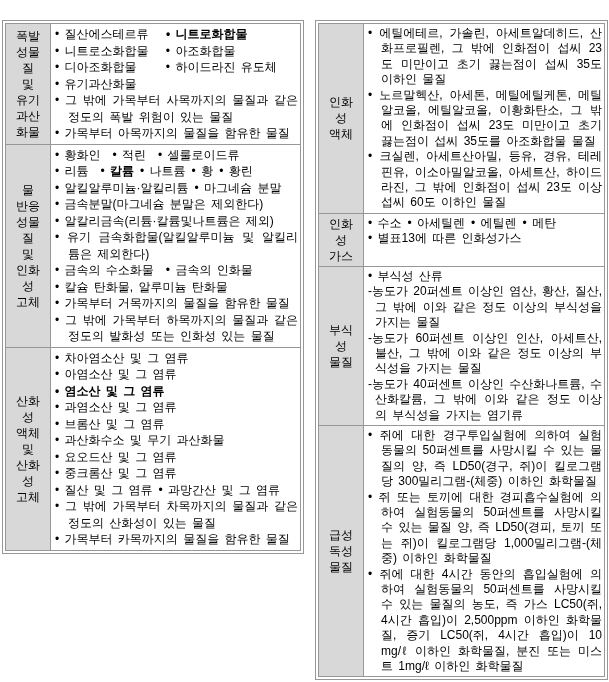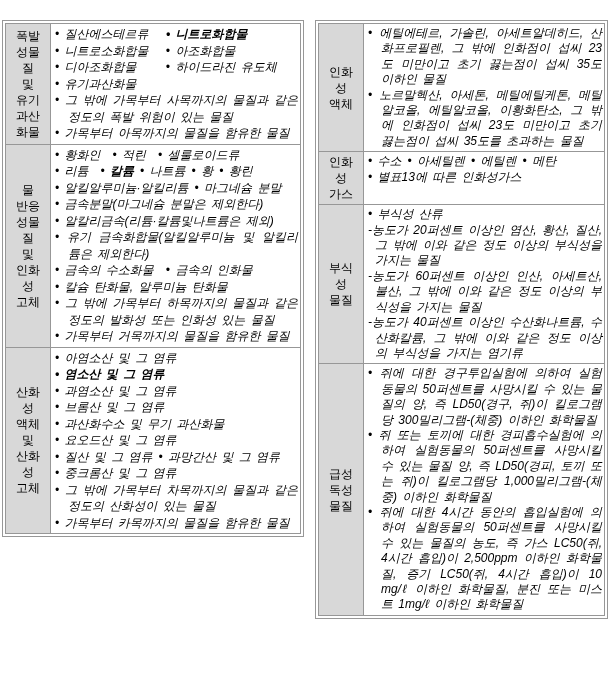--- a/index.html
+++ b/index.html
@@ -39,21 +39,21 @@
   .content{
     flex:1;min-width:0;box-sizing:border-box;
     padding:2px 2px 2px 4px;
     font-size:12px;
     text-align:justify;text-justify:inter-word;
     word-spacing:2px;
     overflow-wrap:break-word;
   }
   .tbl-left .content{line-height:16.5px;}
   .tbl-right .content{line-height:15.4px;}
-  .item{margin:0;font-style:italic;}
+  .item{margin:0;}
   .item.bullet{padding-left:13px;text-indent:-13px;}
   .item.dash{padding-left:7px;text-indent:-7px;}
   .bold{font-weight:bold;}
 </style>
 </head>
 <body>
 
 <div class="canvas" id="tables-root">
     <div class="tbl tbl-left">
       <div class="grid">
@@ -85,56 +85,58 @@
 고체</div>
           <div class="content">
             <div class="item bullet"><span>• 황화인 • 적린 • 셀룰로이드류</span></div>
             <div class="item bullet"><span>• 리튬 • </span><span class="bold">칼륨</span><span> • 나트륨 • 황 • 황린</span></div>
             <div class="item bullet"><span>• 알킬알루미늄·알킬리튬 • 마그네슘 분말</span></div>
             <div class="item bullet"><span>• 금속분말(마그네슘 분말은 제외한다)</span></div>
             <div class="item bullet"><span>• 알칼리금속(리튬·칼륨및나트륨은 제외)</span></div>
             <div class="item bullet"><span>• 유기 금속화합물(알킬알루미늄 및 알킬리튬은 제외한다)</span></div>
             <div class="item bullet"><span>• 금속의 수소화물 • 금속의 인화물</span></div>
             <div class="item bullet"><span>• 칼슘 탄화물, 알루미늄 탄화물</span></div>
+            <div class="item bullet"><span>• 가목부터 거목까지의 물질을 함유한 물질</span></div>
             <div class="item bullet"><span>• 그 밖에 가목부터 하목까지의 물질과 같은 정도의 발화성 또는 인화성 있는 물질</span></div>
-            <div class="item bullet"><span>• 가목부터 거목까지의 물질을 함유한 물질</span></div>
           </div>
         </div>
         <div class="row">
           <div class="hdr">산화
 성
 액체
 및
 산화
 성
 고체</div>
           <div class="content">
+            <div class="item bullet"><span>• 차아염소산 및 그 염류</span></div>
             <div class="item bullet"><span>• 아염소산 및 그 염류</span></div>
             <div class="item bullet"><span class="bold">• 염소산 및 그 염류</span></div>
             <div class="item bullet"><span>• 과염소산 및 그 염류</span></div>
             <div class="item bullet"><span>• 브롬산 및 그 염류</span></div>
             <div class="item bullet"><span>• 과산화수소 및 무기 과산화물</span></div>
             <div class="item bullet"><span>• 요오드산 및 그 염류</span></div>
+            <div class="item bullet"><span>• 중크롬산 및 그 염류</span></div>
             <div class="item bullet"><span>• 질산 및 그 염류 • 과망간산 및 그 염류</span></div>
-            <div class="item bullet"><span>• 중크롬산 및 그 염류</span></div>
             <div class="item bullet"><span>• 그 밖에 가목부터 차목까지의 물질과 같은 정도의 산화성이 있는 물질</span></div>
             <div class="item bullet"><span>• 가목부터 카목까지의 물질을 함유한 물질</span></div>
           </div>
         </div>
       </div>
     </div>
     <div class="tbl tbl-right">
       <div class="grid">
         <div class="row">
           <div class="hdr">인화
 성
 액체</div>
           <div class="content">
             <div class="item bullet"><span>• 에틸에테르, 가솔린, 아세트알데히드, 산화프로필렌, 그 밖에 인화점이 섭씨 23도 미만이고 초기 끓는점이 섭씨 35도 이하인 물질</span></div>
-            <div class="item bullet"><span>• 노르말헥산, 아세톤, 메틸에틸케톤, 메틸알코올, 에틸알코올, 이황화탄소, 그 밖에 인화점이 섭씨 23도 미만이고 초기 끓는점이 섭씨 35도를 초과하는 물질</span></div>
+            <div class="item bullet"><span>• 노르말헥산, 아세톤, 메틸에틸케톤, 메틸알코올, 에틸알코올, 이황화탄소, 그 밖에 인화점이 섭씨 23도 미만이고 초기 끓는점이 섭씨 35도를 아조화합물 물질</span></div>
+            <div class="item bullet"><span>• 크실렌, 아세트산아밀, 등유, 경유, 테레핀유, 이소아밀알코올, 아세트산, 하이드라진, 그 밖에 인화점이 섭씨 23도 이상 섭씨 60도 이하인 물질</span></div>
           </div>
         </div>
         <div class="row">
           <div class="hdr">인화
 성
 가스</div>
           <div class="content">
             <div class="item bullet"><span>• 수소 • 아세틸렌 • 에틸렌 • 메탄</span></div>
             <div class="item bullet"><span>• 별표13에 따른 인화성가스</span></div>
           </div>

